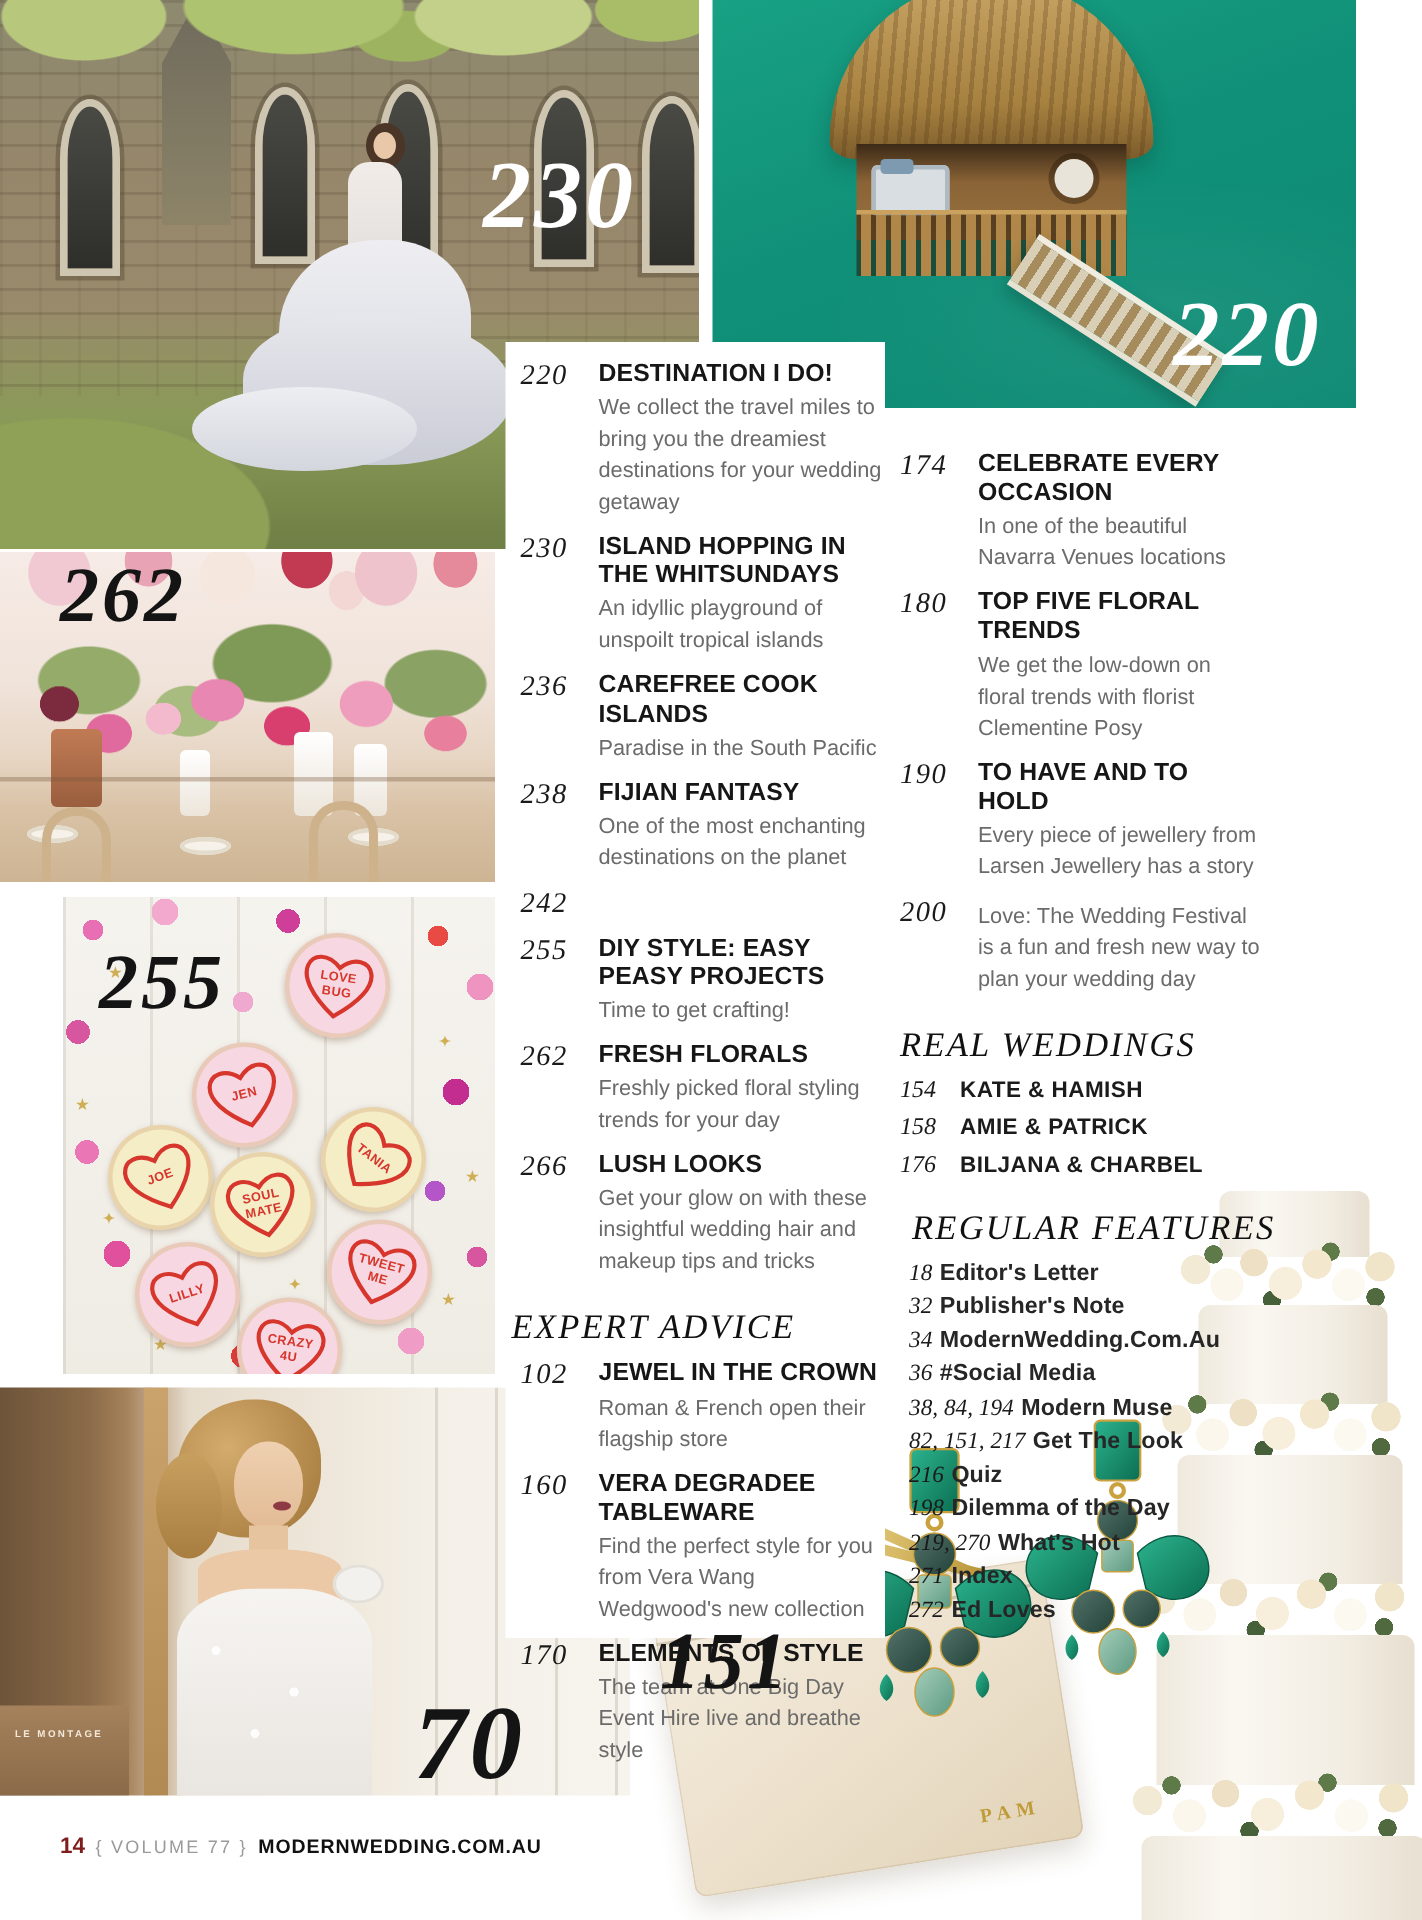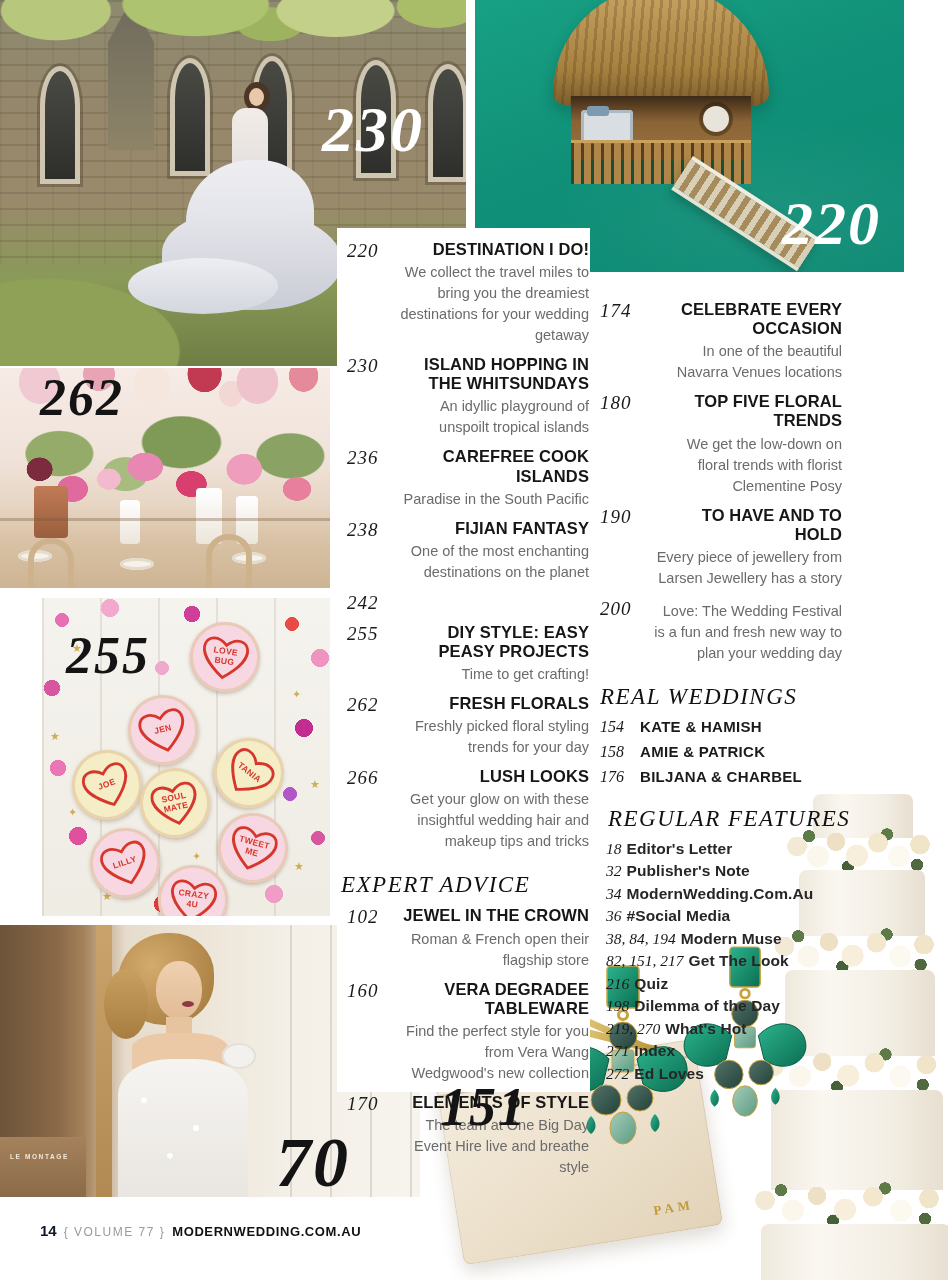--- a/index.html
+++ b/index.html
@@ -248,40 +248,40 @@
 
   
   .col { position:absolute; z-index:5; }
   .col-main  { left:347px; top:240px; width:246px; }
   .col-right { left:600px; top:300px; width:262px; }
   .toc-entry { display:flex; margin-bottom:9px; }
   .toc-num {
     flex:0 0 52px; font-family:"Liberation Serif", serif; font-style:italic;
     font-size:19px; color:#1a1a1a; letter-spacing:1px; padding-top:0px;
   }
-  .toc-body { width:190px;text-align:right; }
+  .toc-body { width:190px; }
   .toc-title {
     font-weight:bold; font-size:16.5px; line-height:1.16; color:#161616; letter-spacing:.1px;
   }
   .toc-desc { margin-top:3px; font-size:14.5px; line-height:1.45; color:#6b6b6b; }
   .script-head {
     font-family:"Liberation Serif", serif; font-style:italic; font-size:23px;
     letter-spacing:1.5px; color:#111; margin:20px 0 8px 0;
   }
   .rw-row { display:flex; margin-bottom:7px; }
   .rw-num { flex:0 0 40px; font-family:"Liberation Serif", serif; font-style:italic; font-size:16px; color:#1a1a1a; }
   .rw-name { font-weight:bold; font-size:15px; letter-spacing:.3px; color:#1b1b1b; }
   .rf-list { margin-left:6px; }
   .rf-row { margin-bottom:4.5px; font-size:15.5px; }
   .rf-num { font-family:"Liberation Serif", serif; font-style:italic; font-size:15.5px; color:#1a1a1a; margin-right:5px; }
   .rf-title { font-weight:bold; color:#262626; letter-spacing:.1px; }
 
   
   .footer { position:absolute; left:40px; top:1222px; z-index:5; display:flex; align-items:baseline; gap:7px; }
-  .footer .fno { font-weight:bold; font-size:15px; color:#0f172a; }
+  .footer .fno { font-weight:bold; font-size:15px; color:#7f1d1d; }
   .footer .fvol { color:#9a9a9a; font-size:12px; letter-spacing:1.5px; }
   .footer .fsite { font-weight:bold; font-size:13px; letter-spacing:.6px; color:#111; }
 </style>
 </head>
 <body>
 
 <div class="page">
 
   <div class="photo church">
     <div class="spire"></div>

